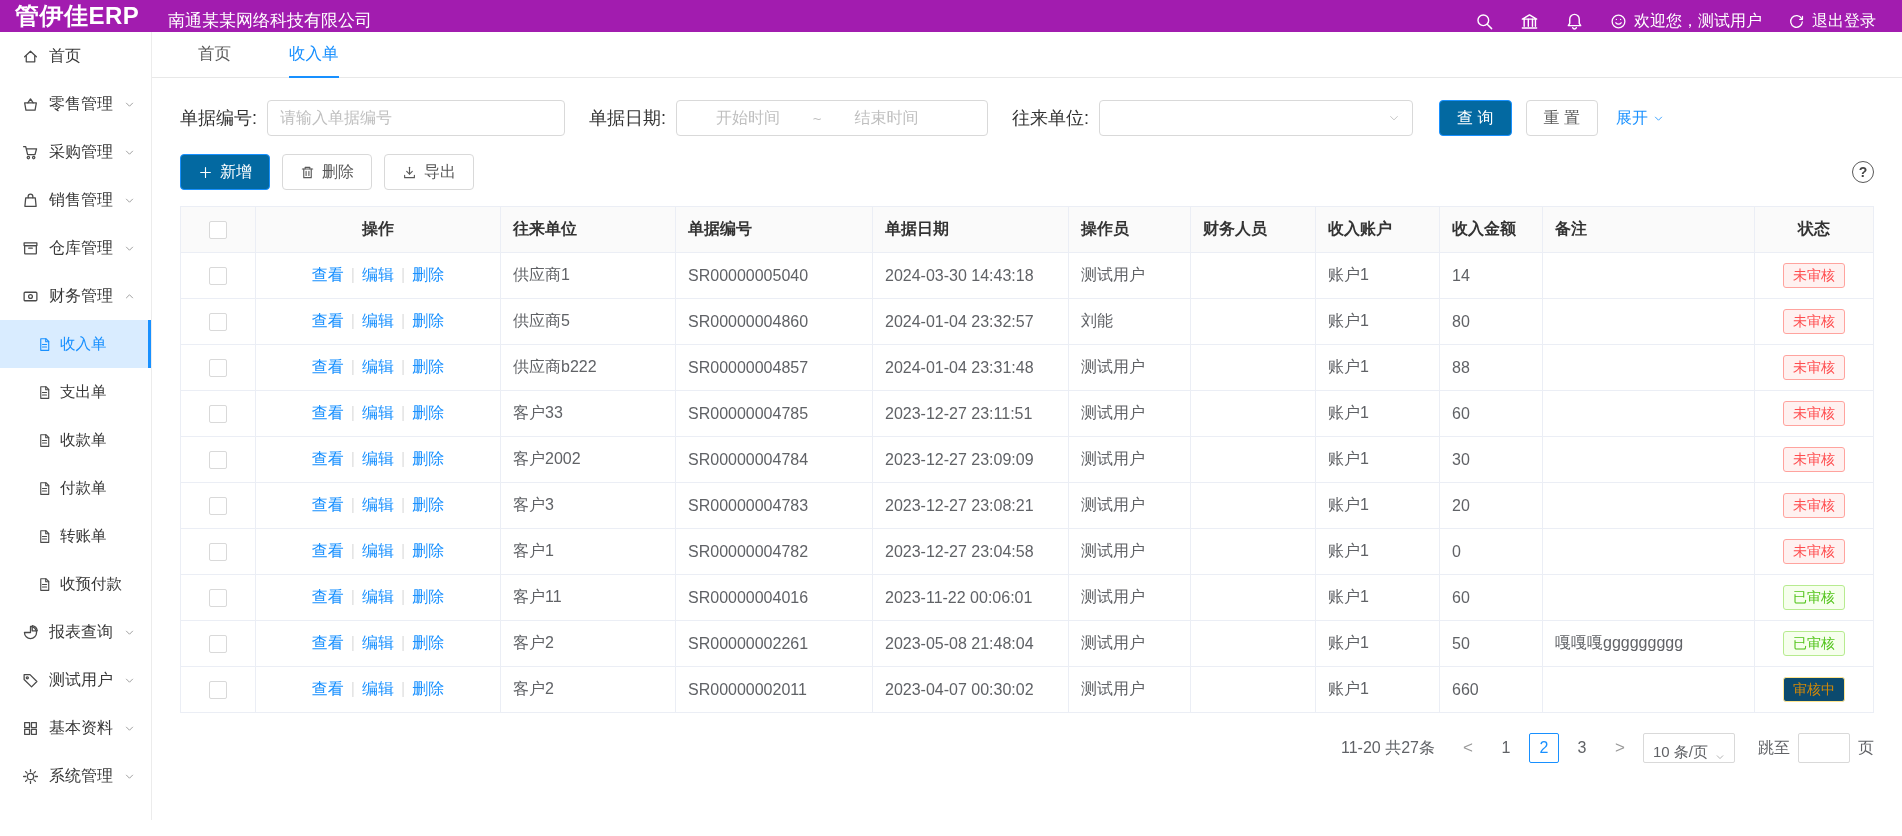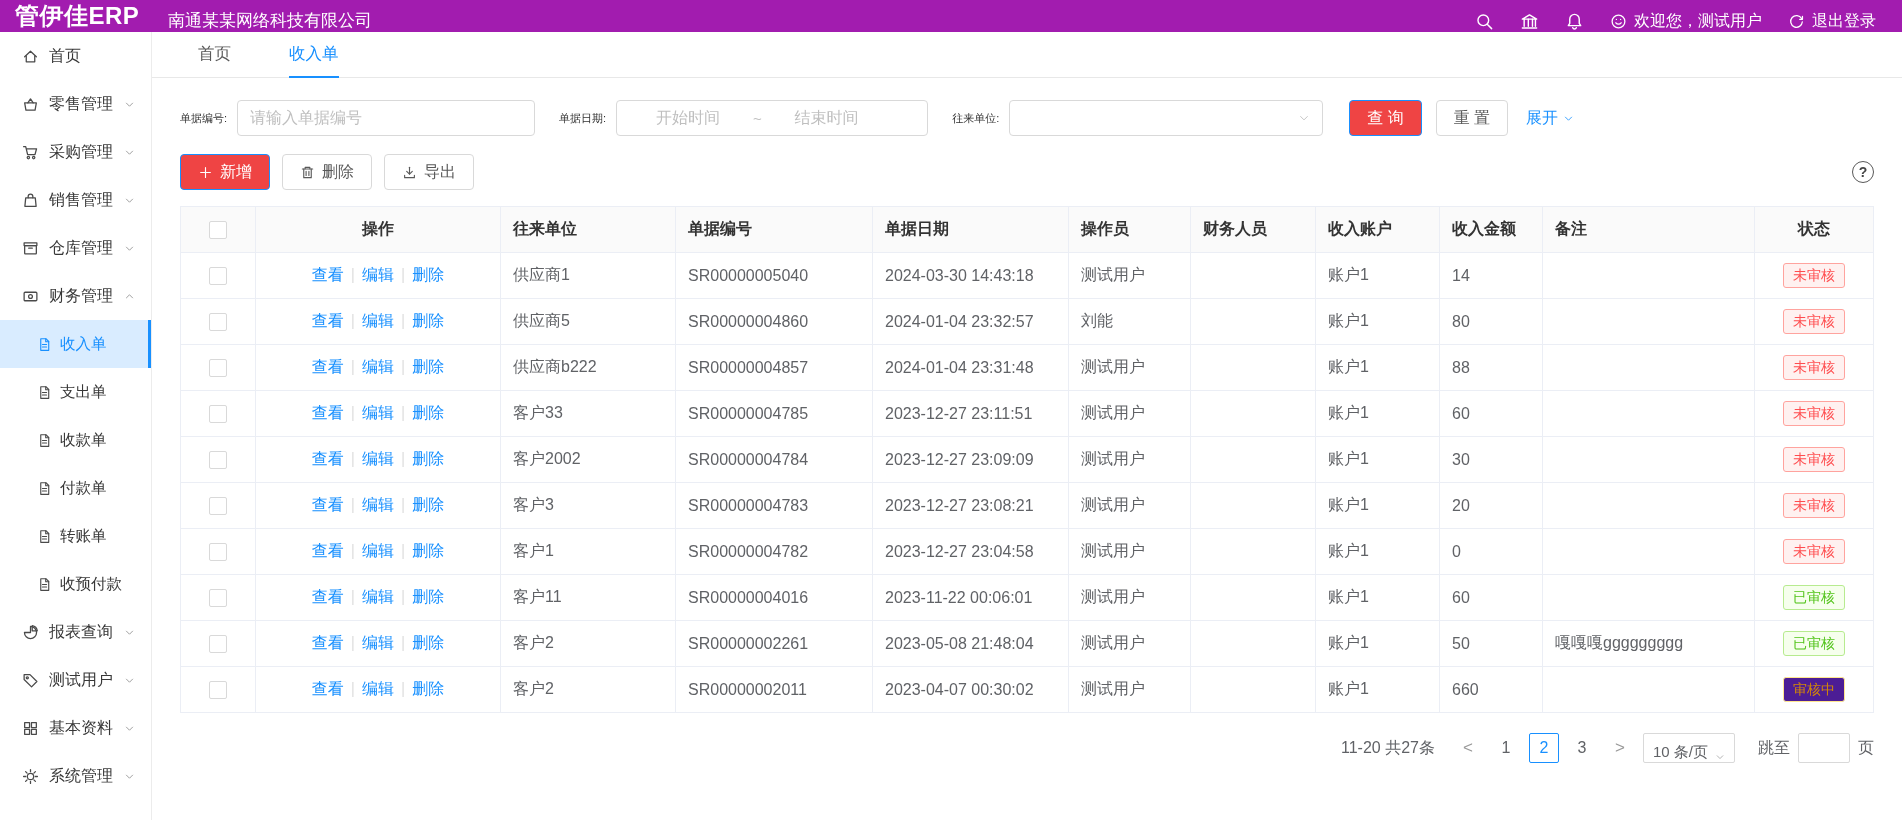--- a/index.html
+++ b/index.html
@@ -38,33 +38,33 @@
   
   .main { flex:1; min-width:0; display:flex; flex-direction:column; }
   .tabbar { height:46px; flex-shrink:0; border-bottom:1px solid #e8e8e8; display:flex; align-items:stretch; padding-left:46px; gap:58px; }
   .tab { display:flex; align-items:center; font-size:16.5px; color:#595959; cursor:pointer; border-bottom:2px solid transparent; margin-bottom:-1px; }
   .tab.active { color:#1890ff; border-bottom-color:#1890ff; }
 
   .content { padding:0 28px; flex:1; }
 
   
   .filters { margin-top:22px; display:flex; align-items:center; }
-  .f-label { font-size:11px; color:#333; margin-right:10px; white-space:nowrap; }
+  .f-label { font-size:18px; color:#333; margin-right:10px; white-space:nowrap; }
   .f-gap { margin-left:24px; }
   .f-input { height:36px; border:1px solid #d9d9d9; border-radius:4px; background:#fff; }
   input { font-family:inherit; }
   ::placeholder { color:#bfbfbf; opacity:1; }
   .docno-input { width:298px; padding:0 12px; font-size:16px; color:#333; outline:none; }
   .date-range { width:312px; display:flex; align-items:center; padding:0 10px; }
   .date-range input { border:none; outline:none; width:42%; font-size:16px; text-align:center; background:transparent; }
   .date-sep { color:#bfbfbf; font-size:15px; padding:0 4px; }
   .partner-select { width:314px; display:flex; align-items:center; justify-content:flex-end; padding:0 12px; cursor:pointer; }
   .partner-select .sel-arrow { width:12px; height:12px; color:#bfbfbf; }
   .btn { height:36px; border-radius:4px; font-size:16px; display:inline-flex; align-items:center; justify-content:center; padding:0 17px; cursor:pointer; border:1px solid #d9d9d9; background:#fff; color:#595959; white-space:nowrap; }
-  .btn.primary { background:#ef4444; border-color:#1890ff; color:#fff; }
+  .btn.primary { background:#0369a1; border-color:#1890ff; color:#fff; }
   .btn .b-icon { width:15px; height:15px; margin-right:7px; }
   .btn-search { margin-left:26px; }
   .btn-reset { margin-left:14px; }
   .expand-link { margin-left:18px; color:#1890ff; font-size:16px; display:flex; align-items:center; gap:5px; cursor:pointer; }
   .expand-link .e-chevron { width:11px; height:11px; }
 
   
   .toolbar { margin-top:18px; display:flex; align-items:center; gap:12px; }
   .help-icon { margin-left:auto; width:22px; height:22px; border:1.6px solid #595959; border-radius:50%; display:flex; align-items:center; justify-content:center; color:#444; font-size:14px; font-weight:bold; cursor:pointer; }
   .help-icon::after { content:"?"; }
@@ -74,21 +74,21 @@
   th, td { border:1px solid #ebeef5; height:46px; padding:0 12px; font-size:16px; overflow:hidden; white-space:nowrap; text-overflow:ellipsis; text-align:left; }
   th { background:#fafafa; color:#333; font-weight:600; }
   td { color:#606266; }
   th.center, td.center { text-align:center; }
   .op-link { color:#1890ff; text-decoration:none; cursor:pointer; }
   .op-sep { color:#e0e0e0; margin:0 7px; }
   .checkbox { width:18px; height:18px; border:1px solid #d9d9d9; border-radius:2px; background:#fff; display:inline-block; vertical-align:middle; cursor:pointer; }
   .badge { display:inline-block; font-size:14px; padding:3px 9px; border-radius:3px; border:1px solid; line-height:1.25; }
   .badge.red    { color:#ff4d4f; background:#fff1f0; border-color:#ffa39e; }
   .badge.green  { color:#52c41a; background:#f6ffed; border-color:#b7eb8f; }
-  .badge.orange { color:#d48806; background:#4c1d95; border-color:#ffe58f; }
+  .badge.orange { color:#d48806; background:#0c4a6e; border-color:#ffe58f; }
 
   
   .pagination { margin-top:20px; display:flex; justify-content:flex-end; align-items:center; gap:8px; font-size:16px; color:#606266; }
   .pg-total { margin-right:10px;text-align:center; }
   .pg-btn { min-width:30px; height:30px; display:flex; align-items:center; justify-content:center; cursor:pointer; border-radius:2px; color:#606266; }
   .pg-btn.arrow { color:#999; font-size:17px; }
   .pg-btn.current { border:1px solid #1890ff; color:#1890ff; }
   .pg-size { height:30px; border:1px solid #d9d9d9; border-radius:2px; display:flex; align-items:flex-end; padding:0 9px; gap:7px; font-size:15px; cursor:pointer; background:#fff; }
   .pg-size .sel-arrow { width:10px; height:10px; color:#999; }
   .pg-jump { display:flex; align-items:center; gap:8px; margin-left:15px; }

